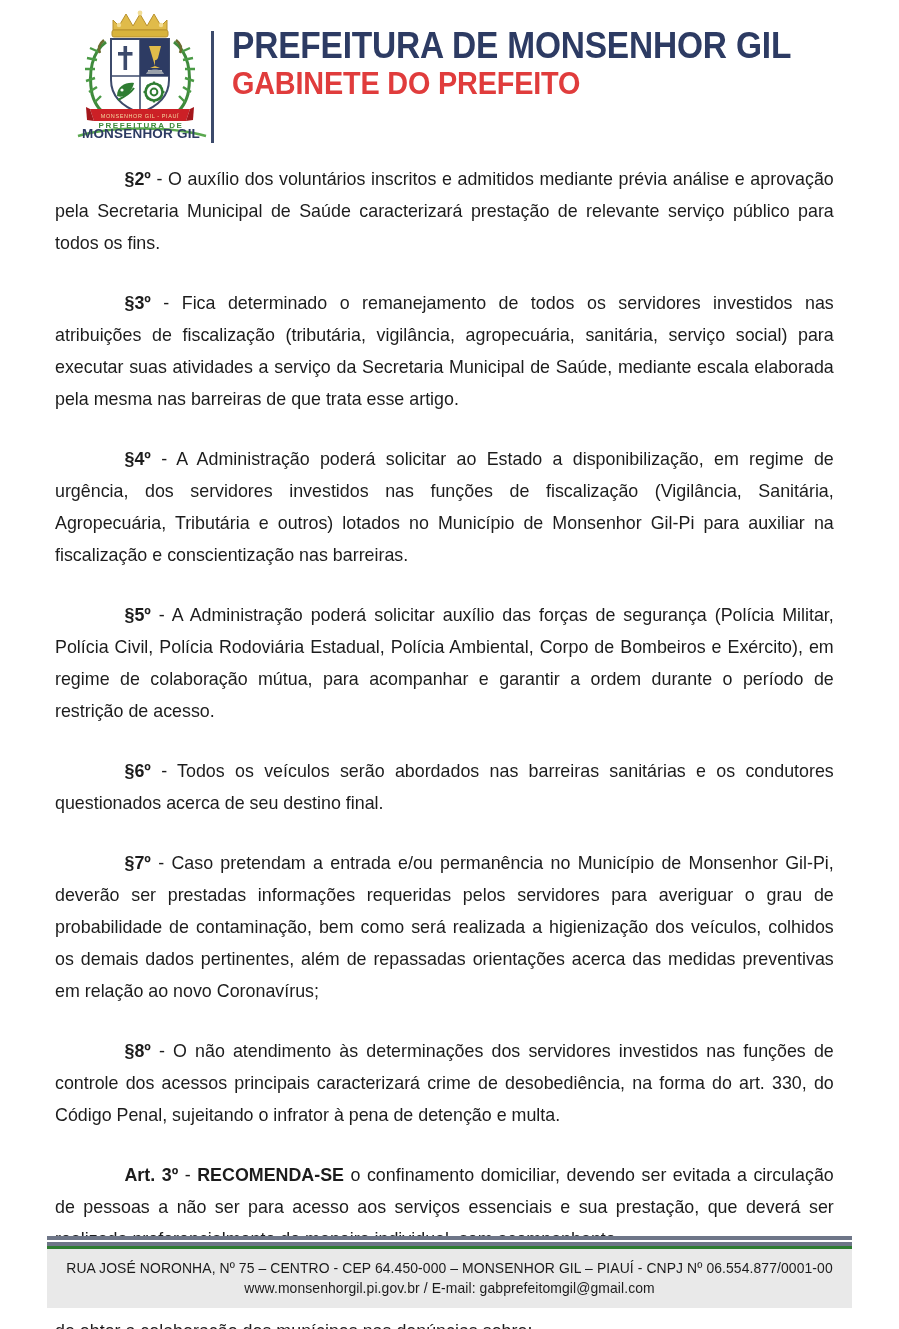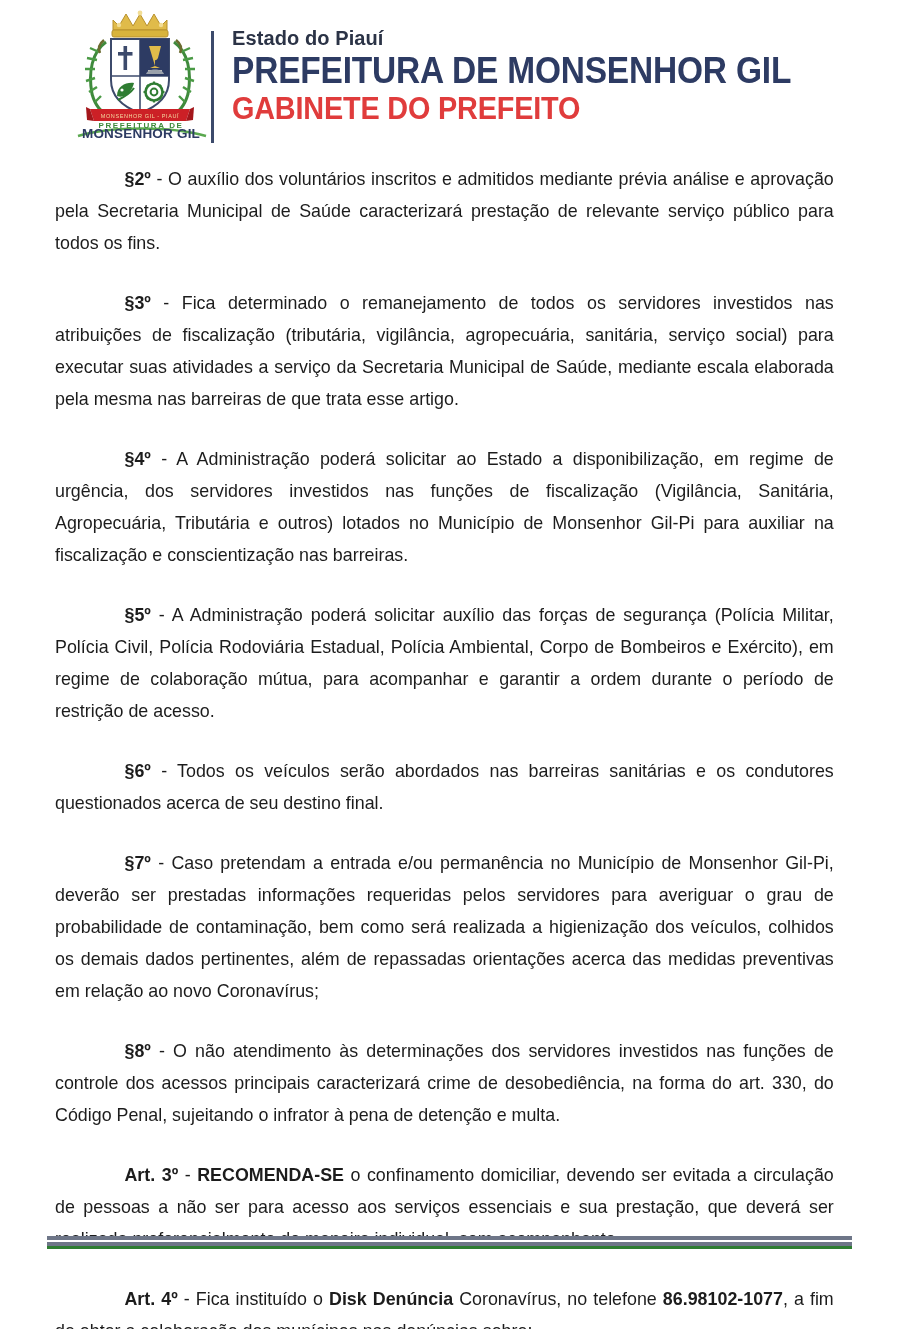--- a/index.html
+++ b/index.html
@@ -216,21 +216,20 @@
       <path d="M12 128 C45 118 105 118 140 128" fill="none" stroke="#5aa84f" stroke-width="2.5"></path>
 
       <text x="75" y="119.5" font-family="Liberation Sans, sans-serif" font-size="8" font-weight="bold" fill="#3f8a3c" text-anchor="middle" letter-spacing="1.6">PREFEITURA DE</text>
       <text x="75" y="130" font-family="Liberation Sans, sans-serif" font-size="13.5" font-weight="bold" fill="#2d3b63" text-anchor="middle" letter-spacing="0.2">MONSENHOR GIL</text>
     </svg>
   </div>
 
   <div class="header-divider"></div>
 
   <div class="header-text">
-    <div class="estado">Estado do Piauí</div>
     <div class="prefeitura">PREFEITURA DE MONSENHOR GIL</div>
     <div class="gabinete">GABINETE DO PREFEITO</div>
   </div>
 </div>
 
 <div class="doc-body">
 
   <p class="para">
     <span class="ind"></span><b>§2º</b><span> - </span><span>O auxílio dos voluntários inscritos e admitidos mediante prévia análise e aprovação pela Secretaria Municipal de Saúde caracterizará prestação de relevante serviço público para todos os fins.</span>
   </p>
@@ -267,13 +266,17 @@
     <span class="ind"></span><b>Art. 4º</b><span> - </span><span>Fica instituído o </span><b>Disk Denúncia</b><span> Coronavírus, no telefone </span><b>86.98102-1077</b><span>, a fim de obter a colaboração dos munícipes nas denúncias sobre:</span>
   </p>
 
 </div>
 
 <div class="footer">
   <div class="rule-gray"></div>
   <div class="rule-white"></div>
   <div class="rule-gray"></div>
   <div class="rule-green"></div>
+  <div class="footer-band">
+    <div class="footer-line">RUA JOSÉ NORONHA, Nº 75 – CENTRO - CEP 64.450-000 – MONSENHOR GIL – PIAUÍ -  CNPJ Nº 06.554.877/0001-00</div>
+    <div class="footer-line">www.monsenhorgil.pi.gov.br / E-mail: gabprefeitomgil@gmail.com</div>
+  </div>
 </div>
 
 </body></html>

